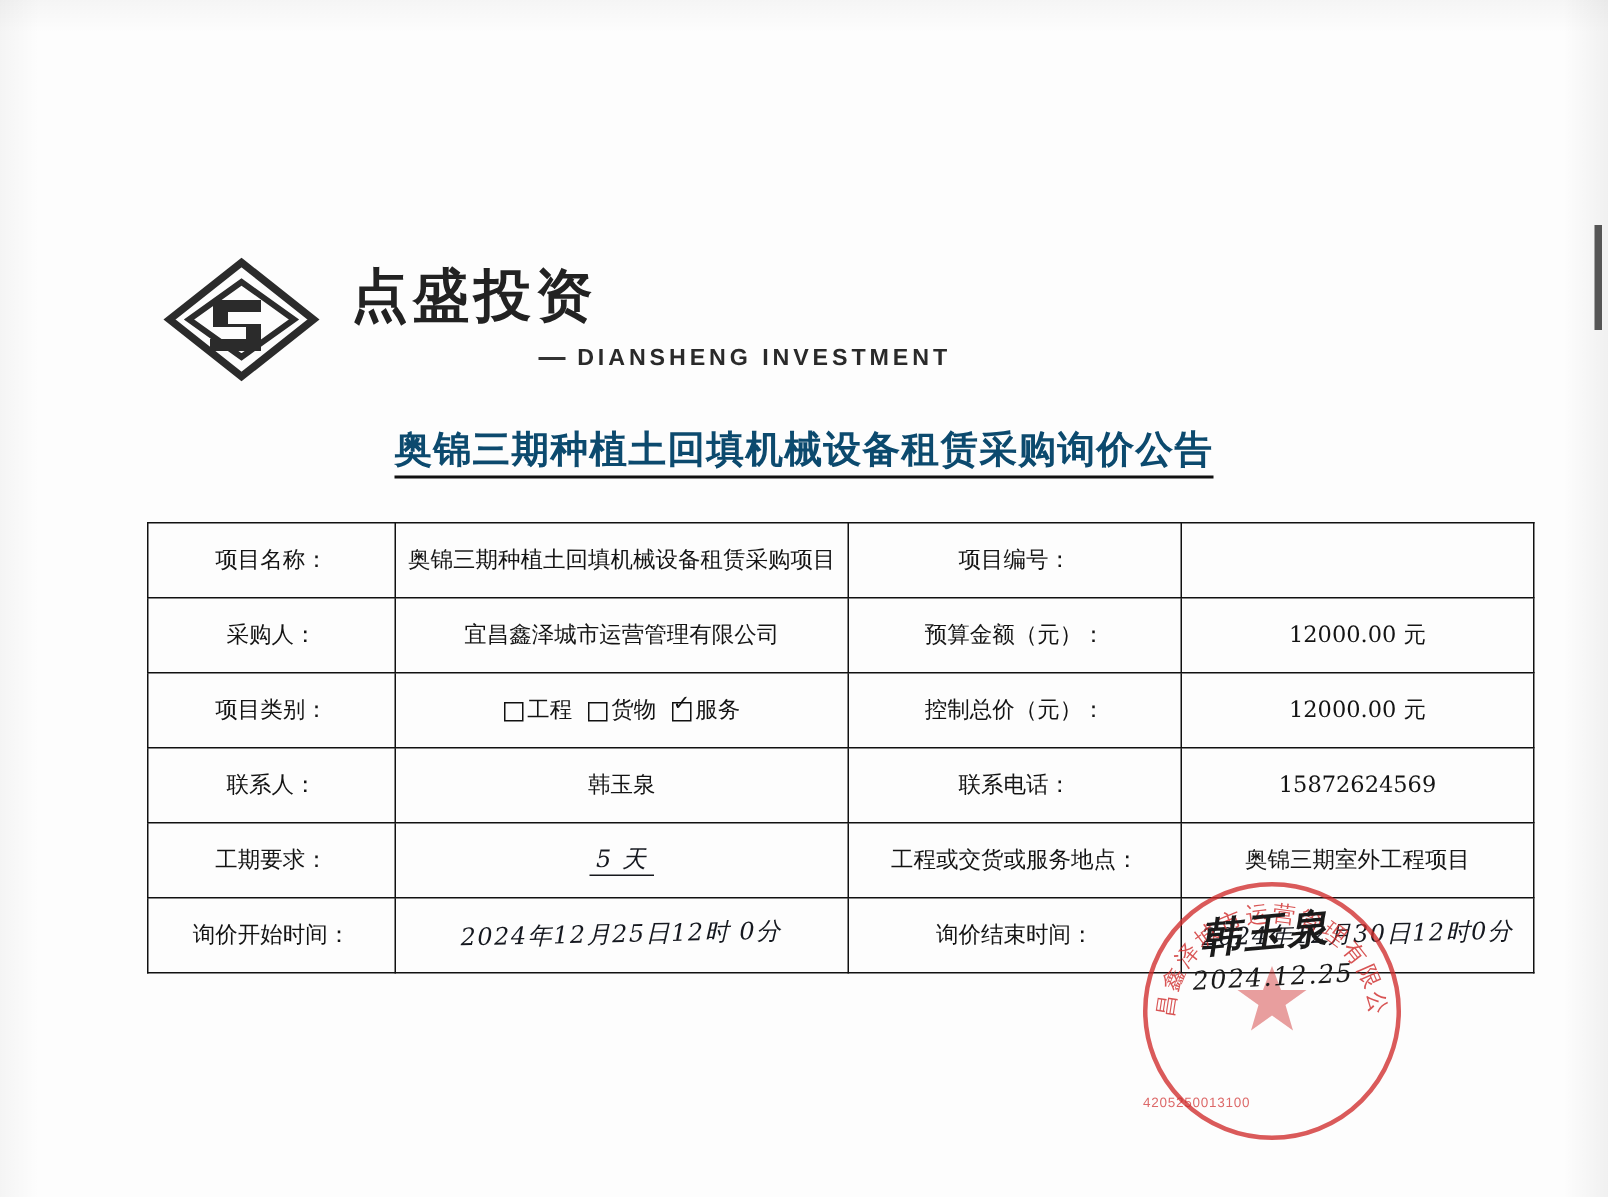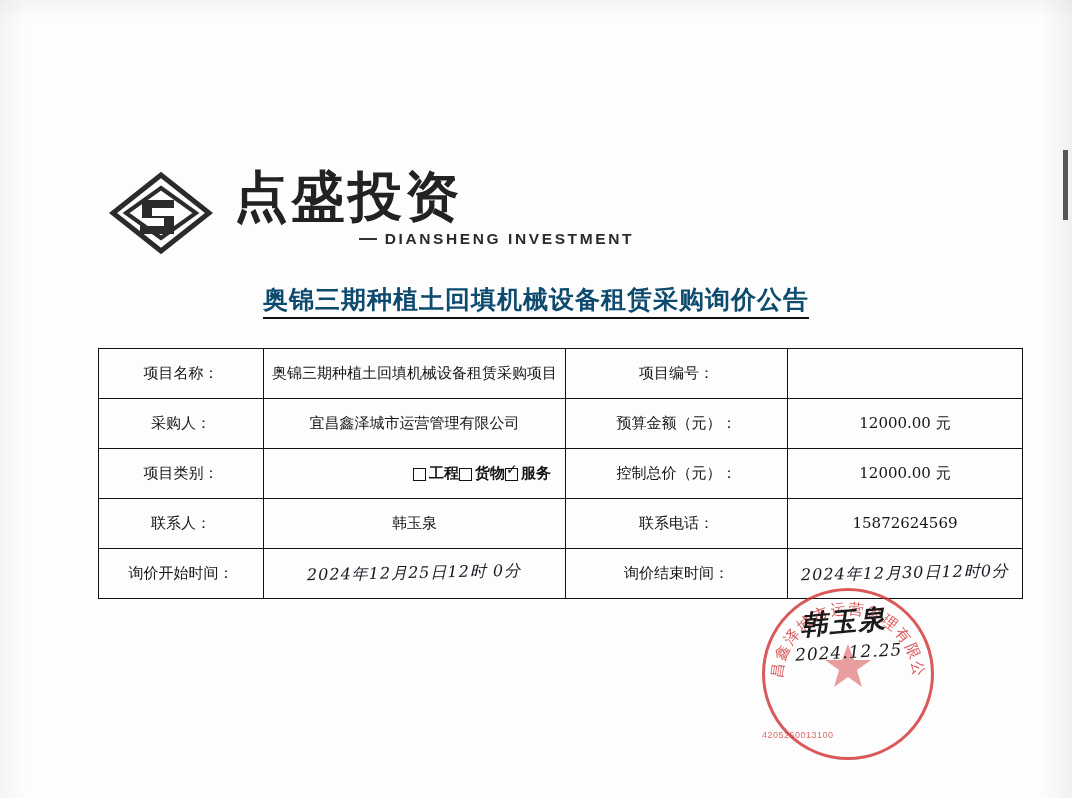--- a/index.html
+++ b/index.html
@@ -57,21 +57,21 @@
     left: 0;
     top: 2px;
     width: 106px;
     height: 86px;
   }
   .logo-text {
     position: absolute;
     left: 126px;
     top: 0px;
     font-family: "DejaVu Sans", "Liberation Sans", sans-serif;
-    font-size: 54px;
+    font-size: 38px;
     font-weight: bold;
     letter-spacing: 3px;
     color: #222;
     line-height: 58px;
     white-space: nowrap;
   }
   .logo-sub-wrap {
     position: absolute;
     left: 126px;
     top: 62px;
@@ -147,24 +147,24 @@
   }
   td.value2 {
     width: 218px;
   }
   td.wide-label {
     white-space: nowrap;
   }
 
   .cat-cell {
     display: flex;
-    justify-content: flex-end;
+    justify-content: center;
     align-items: center;
+    gap: 10px;
     padding: 0 6px;
-    font-weight: bold;
   }
   .cat-item {
     display: inline-flex;
     align-items: center;
     gap: 3px;
     white-space: nowrap;
   }
   .chk {
     display: inline-block;
     width: 11px;
@@ -329,20 +329,28 @@
         <td class="label2">控制总价（元）：</td>
         <td class="value2">12000.00 元</td>
       </tr>
       <tr>
         <td class="label">联系人：</td>
         <td class="value">韩玉泉</td>
         <td class="label2">联系电话：</td>
         <td class="value2">15872624569</td>
       </tr>
       <tr>
+        <td class="label">工期要求：</td>
+        <td class="value">
+          <span class="hand hand-underline">5 天</span>
+        </td>
+        <td class="label2 wide-label">工程或交货或服务地点：</td>
+        <td class="value2">奥锦三期室外工程项目</td>
+      </tr>
+      <tr>
         <td class="label">询价开始时间：</td>
         <td class="value">
           <span class="hand hand-date">2024年12月25日12时 0分</span>
         </td>
         <td class="label2">询价结束时间：</td>
         <td class="value2">
           <span class="hand hand-date">2024年12月30日12时0分</span>
         </td>
       </tr>
     </tbody>

